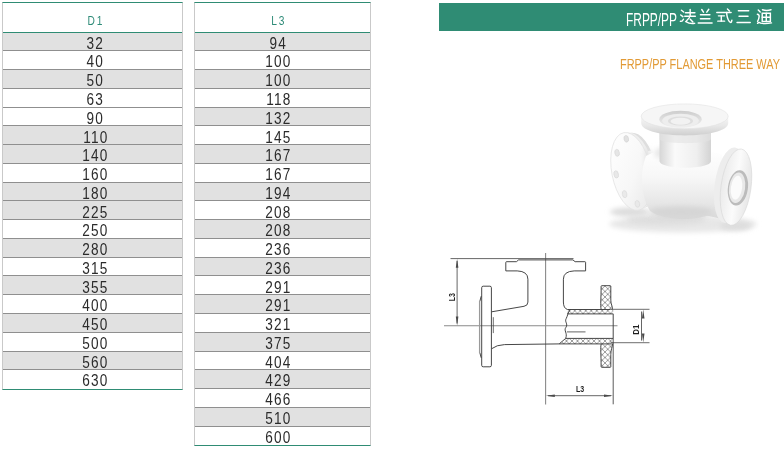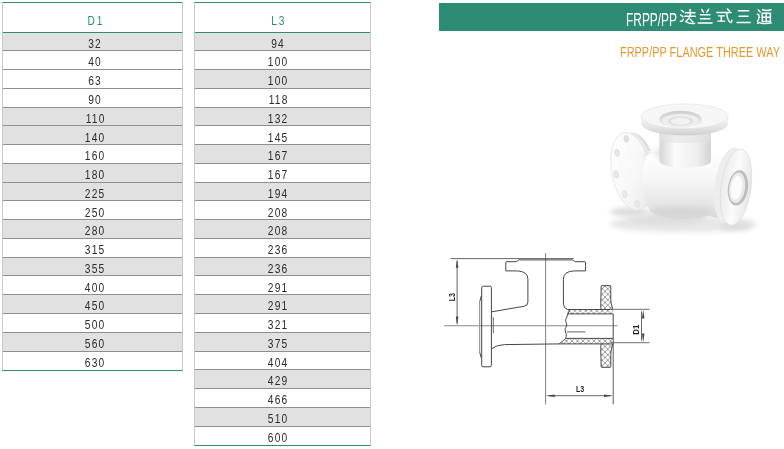--- a/index.html
+++ b/index.html
@@ -2,34 +2,35 @@
 <html><head>
 <meta charset="utf-8">
 <style>
 html,body{margin:0;padding:0;background:#ffffff;width:784px;height:449px;overflow:hidden;}
 body{font-family:"Liberation Sans",sans-serif;position:relative;}
 .colblk{position:absolute;top:2px;box-sizing:border-box;border-top:1px solid #2f8c74;border-bottom:1px solid #2f8c74;border-left:1px solid #c9c9c9;border-right:1px solid #c9c9c9;background:#fff;}
 .hdr{box-sizing:border-box;height:29.5px;line-height:29px;text-align:center;color:#2e8b78;font-size:12px;border-bottom:1px solid #2f8c74;}
 .hdr span{display:inline-block;transform:scaleX(0.85);letter-spacing:2.2px;position:relative;top:3.5px;}
 #c1 span{left:3px;}
 #c2 span{left:-4px;}
-.row{box-sizing:border-box;height:18.78px;line-height:18.78px;text-align:center;color:#2b2b2b;font-size:12px;border-bottom:1px solid #8f8f8f;}
+.row{box-sizing:border-box;height:18.78px;line-height:18.78px;text-align:center;color:#2b2b2b;font-size:16px;border-bottom:1px solid #8f8f8f;}
 .row span{display:inline-block;transform:scaleX(0.85);letter-spacing:1.4px;position:relative;top:2.2px;}
 .row.g{background:#e1e1e1;}
 .row.last{border-bottom:none;}
 #banner{position:absolute;left:439px;top:3px;width:410px;height:28px;background:#2f8c74;}
-#subtitle{position:absolute;left:434px;top:44px;width:346px;height:16px;}
+#subtitle{position:absolute;left:434px;top:56px;width:346px;height:16px;}
 svg{position:absolute;opacity:0.999;}
 </style>
 </head>
 <body>
 <div class="colblk" id="c1" style="left:2px;width:181px;">
 <div class="hdr"><span>D1</span></div>
 <div class="row g"><span>32</span></div>
 <div class="row"><span>40</span></div>
+<div class="row g"><span>50</span></div>
 <div class="row"><span>63</span></div>
 <div class="row"><span>90</span></div>
 <div class="row g"><span>110</span></div>
 <div class="row g"><span>140</span></div>
 <div class="row"><span>160</span></div>
 <div class="row g"><span>180</span></div>
 <div class="row g"><span>225</span></div>
 <div class="row"><span>250</span></div>
 <div class="row g"><span>280</span></div>
 <div class="row"><span>315</span></div>

